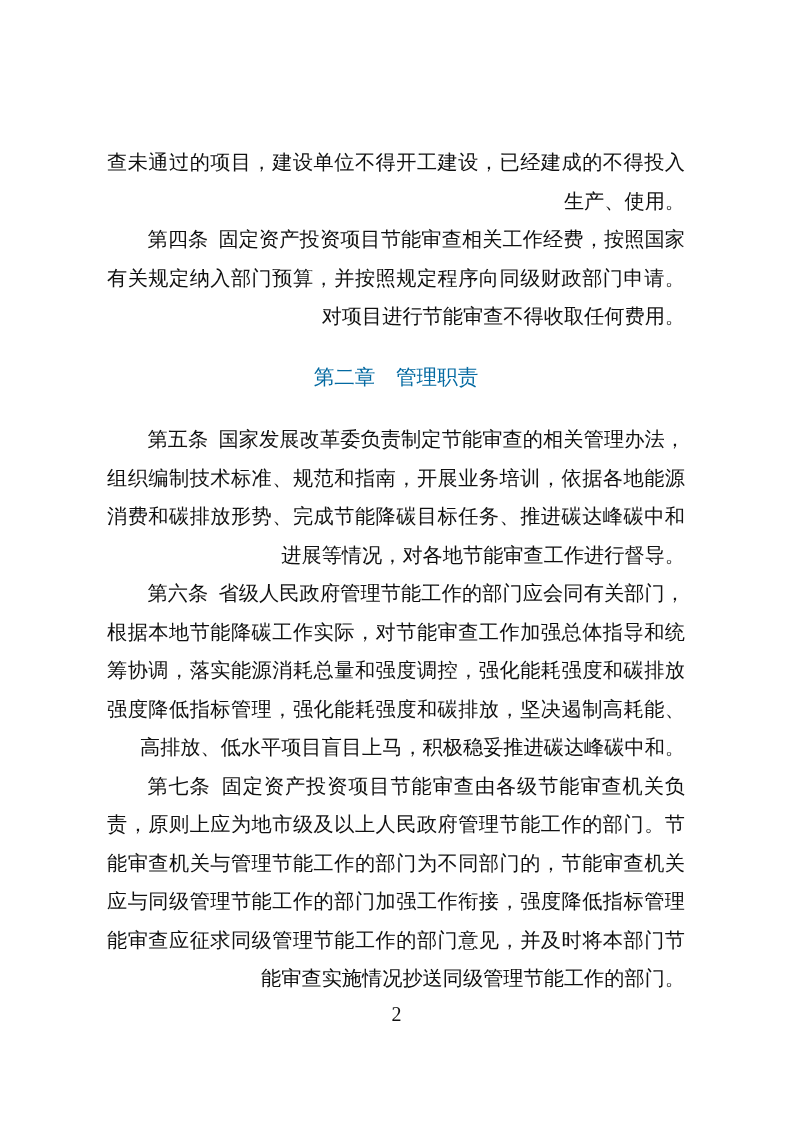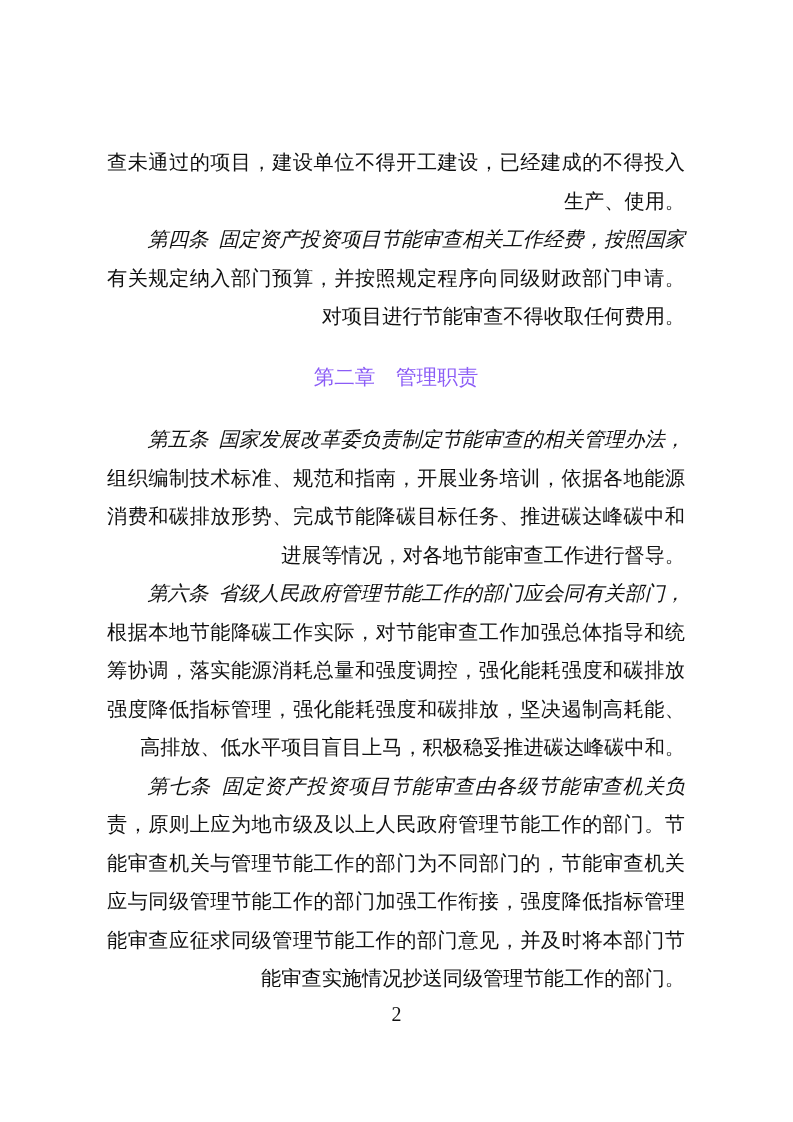--- a/index.html
+++ b/index.html
@@ -34,30 +34,29 @@
     text-align: justify;
     text-align-last: justify;
   }
   
   .l {
     text-align: right;
   }
   
   .ind {
     text-indent: 2em;
-    font-style: italic;
   }
   .heading {
     margin: 22px 0 24px 0;
     font-size: 20.6px;
     font-weight: normal;
     line-height: 38.5px;
     height: 38.5px;
     text-align: center;
-    color: #8b5cf6;
+    color: #0369a1;
   }
   .pagenum {
     position: absolute;
     left: 0;
     top: 1002px;
     width: 793px;
     text-align: center;
     font-family: "Liberation Serif", serif;
     font-size: 20px;
     line-height: 24px;

